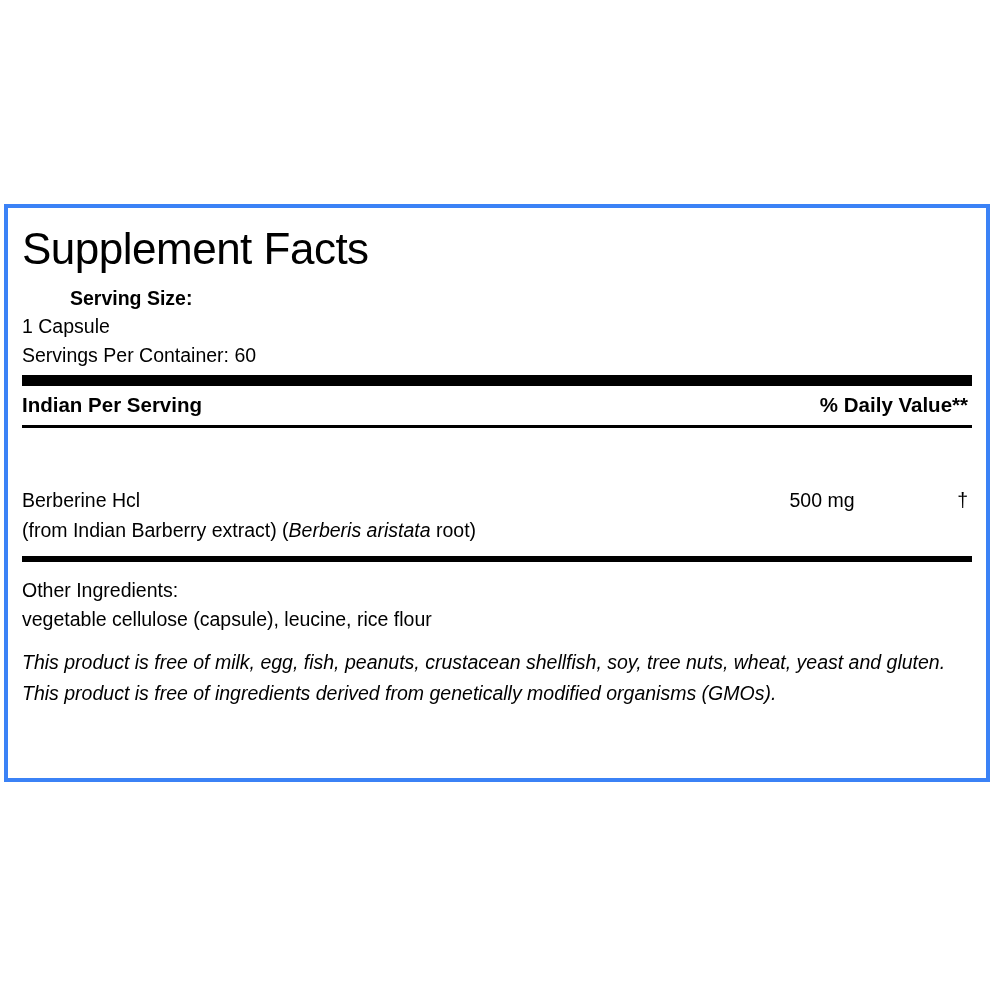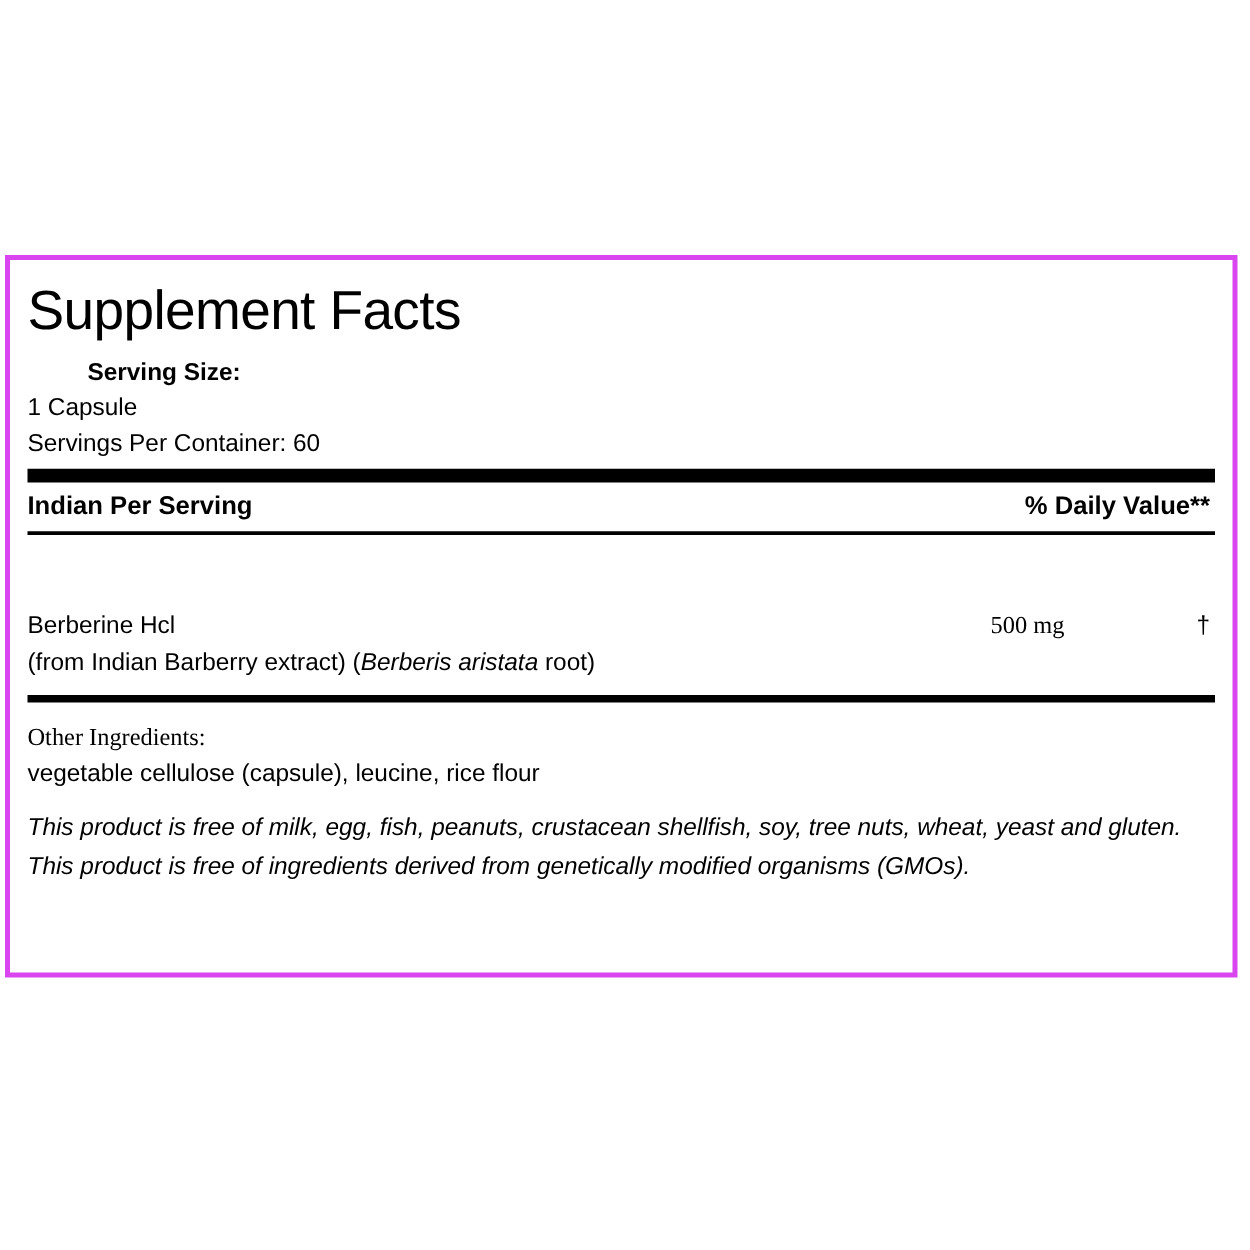--- a/index.html
+++ b/index.html
@@ -15,21 +15,21 @@
     position: relative;
     overflow: hidden;
   }
 
   .panel {
     position: absolute;
     left: 4px;
     top: 204px;
     width: 986px;
     height: 578px;
-    border: 4px solid #d946ef;
+    border: 4px solid #3b82f6;
     box-sizing: border-box;
     background: #ffffff;
   }
 
   .inner {
     padding: 18px 14px 0 14px;
     box-sizing: border-box;
     height: 100%;
   }
 
@@ -93,21 +93,20 @@
     display: flex;
     align-items: baseline;
     font-size: 19.5px;
     line-height: 1.52;
   }
   .ing-name { flex: 1 1 auto; }
   .ing-amt {
     flex: 0 0 auto;
     width: 180px;
     text-align: center;
-    font-family: Liberation Serif, serif;
   }
   .ing-dv {
     flex: 0 0 auto;
     width: 56px;
     text-align: right;
     padding-right: 4px;
   }
   .ing-sub {
     font-size: 19.5px;
     line-height: 1.45;
@@ -116,21 +115,20 @@
 
   .footnote {
     font-size: 19.5px;
     line-height: 1.5;
     padding-top: 12px;
   }
   .other-label {
     font-size: 19.5px;
     line-height: 1.5;
     padding-top: 14px;
-    font-family: Liberation Serif, serif;
   }
   .other-value {
     font-size: 19.5px;
     line-height: 1.5;
   }
   .disclaimer {
     font-size: 19.5px;
     font-style: italic;
     line-height: 1.5;
     padding-top: 14px;

